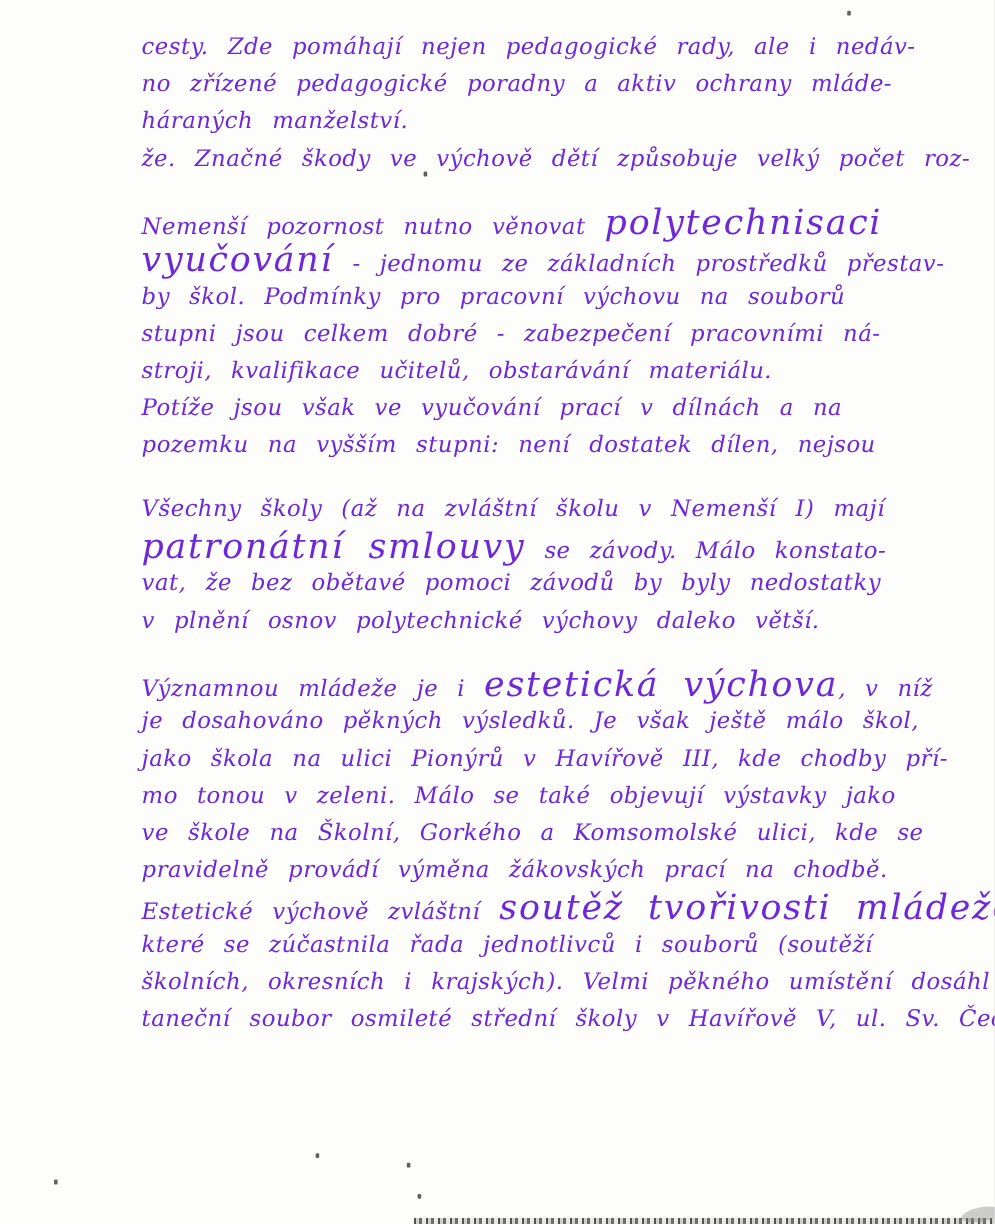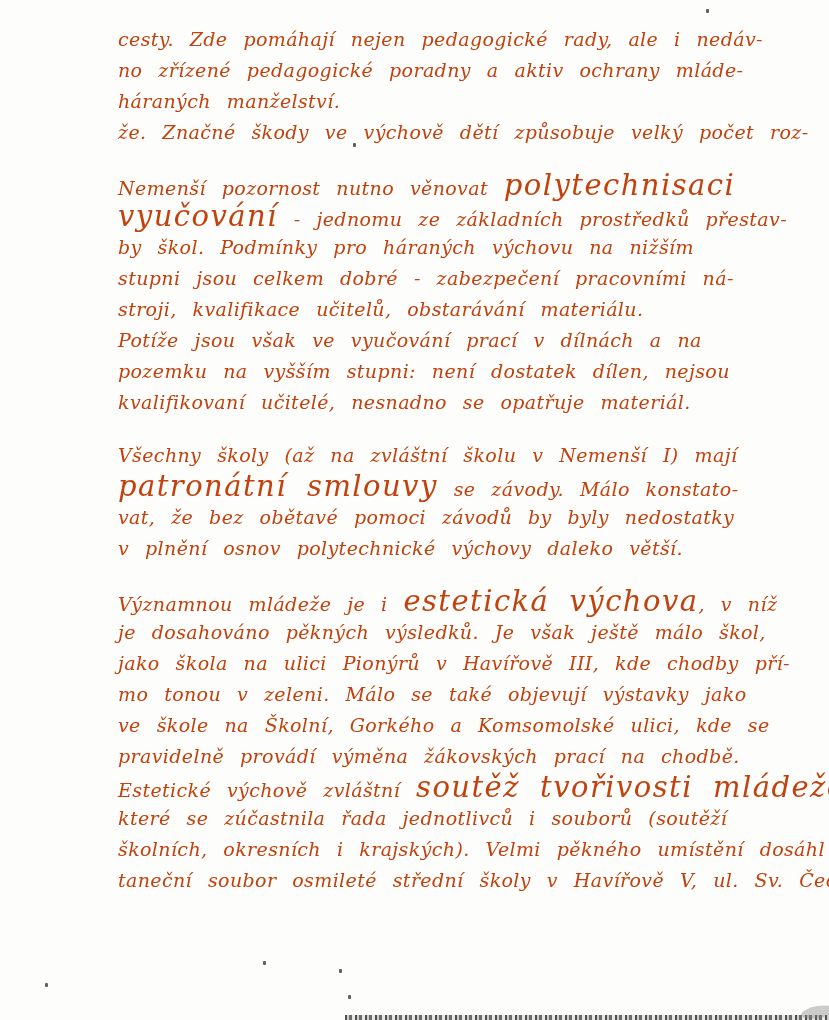--- a/index.html
+++ b/index.html
@@ -66,36 +66,35 @@
     height: 4px;
     background: #3a3a3a;
     border-radius: 1px;
     opacity: 0.8;
   }
 </style>
 </head>
 <body>
 
 <div class="scan-page" style="background: rgb(253, 253, 252);">
-  <div class="text-block" style="color: #c2410c;">
+  <div class="text-block" style="color: #6d28d9;">
       <div class="para">
         <div class="line"><span class="seg">cesty. Zde pomáhají nejen pedagogické rady, ale i nedáv-</span></div>
         <div class="line"><span class="seg">no zřízené pedagogické poradny a aktiv ochrany mláde-</span></div>
         <div class="line"><span class="seg">háraných manželství.</span></div>
         <div class="line"><span class="seg">že. Značné škody ve výchově dětí způsobuje velký počet roz-</span></div>
       </div>
       <div class="para">
         <div class="line"><span class="seg">Nemenší pozornost nutno věnovat </span><span class="seg em">polytechnisaci</span></div>
         <div class="line"><span class="seg em">vyučování</span><span class="seg"> - jednomu ze základních prostředků přestav-</span></div>
-        <div class="line"><span class="seg">by škol. Podmínky pro háraných výchovu na nižším</span></div>
+        <div class="line"><span class="seg">by škol. Podmínky pro pracovní výchovu na souborů</span></div>
         <div class="line"><span class="seg">stupni jsou celkem dobré - zabezpečení pracovními ná-</span></div>
         <div class="line"><span class="seg">stroji, kvalifikace učitelů, obstarávání materiálu.</span></div>
         <div class="line"><span class="seg">Potíže jsou však ve vyučování prací v dílnách a na</span></div>
         <div class="line"><span class="seg">pozemku na vyšším stupni: není dostatek dílen, nejsou</span></div>
-        <div class="line"><span class="seg">kvalifikovaní učitelé, nesnadno se opatřuje materiál.</span></div>
       </div>
       <div class="para">
         <div class="line"><span class="seg">Všechny školy (až na zvláštní školu v Nemenší I) mají</span></div>
         <div class="line"><span class="seg em">patronátní smlouvy</span><span class="seg"> se závody. Málo konstato-</span></div>
         <div class="line"><span class="seg">vat, že bez obětavé pomoci závodů by byly nedostatky</span></div>
         <div class="line"><span class="seg">v plnění osnov polytechnické výchovy daleko větší.</span></div>
       </div>
       <div class="para">
         <div class="line"><span class="seg">Významnou mládeže je i </span><span class="seg em">estetická výchova</span><span class="seg">, v níž</span></div>
         <div class="line"><span class="seg">je dosahováno pěkných výsledků. Je však ještě málo škol,</span></div>

